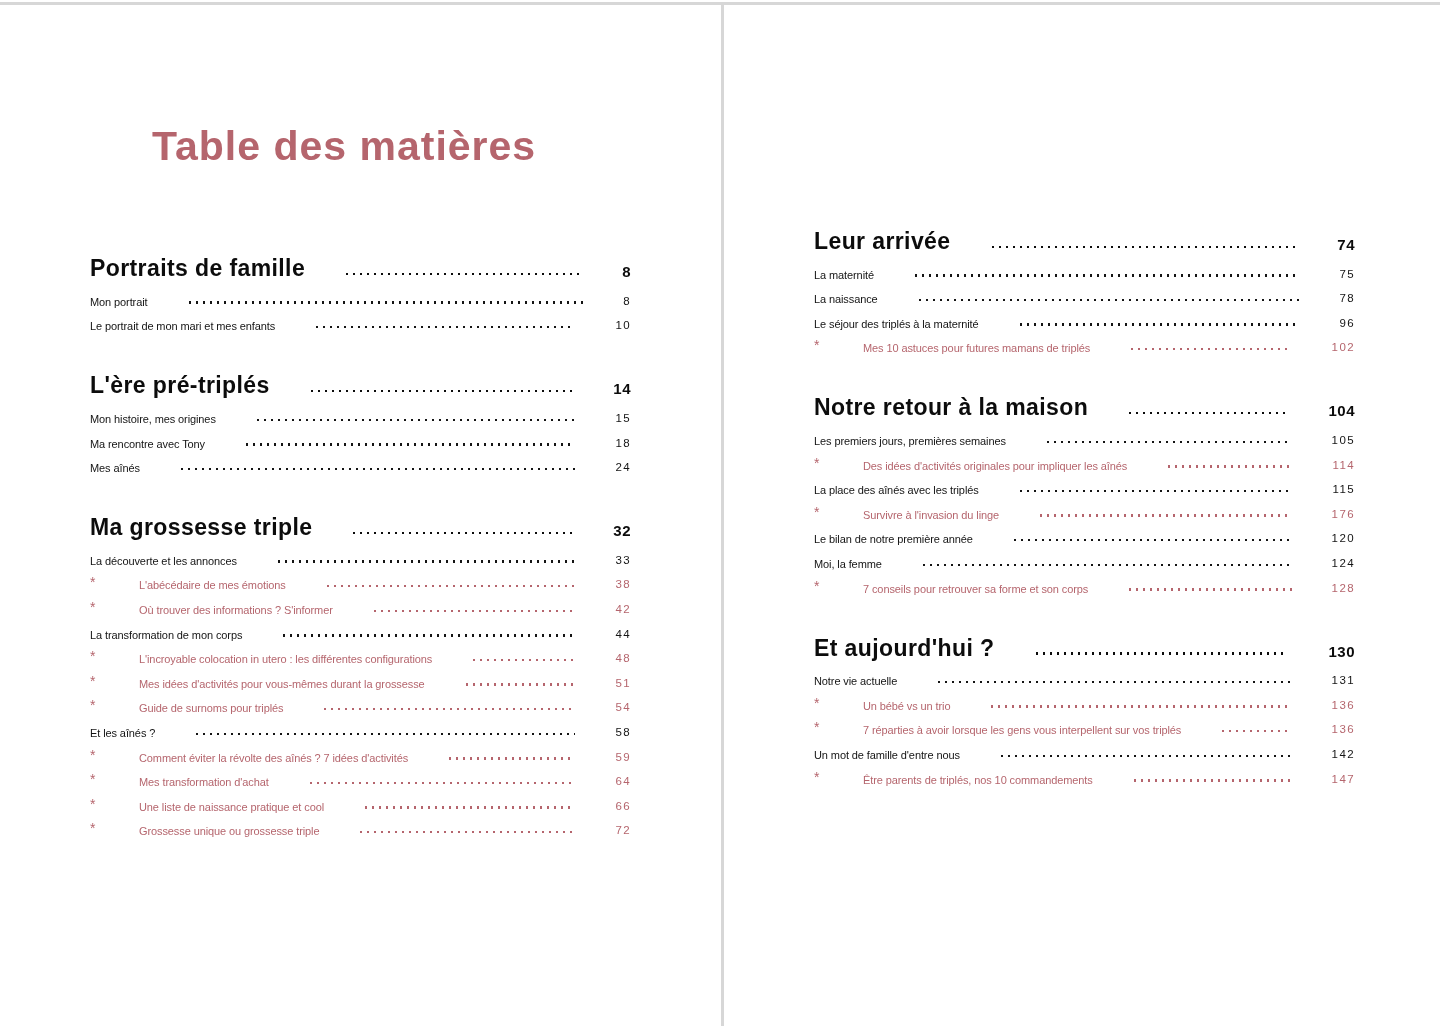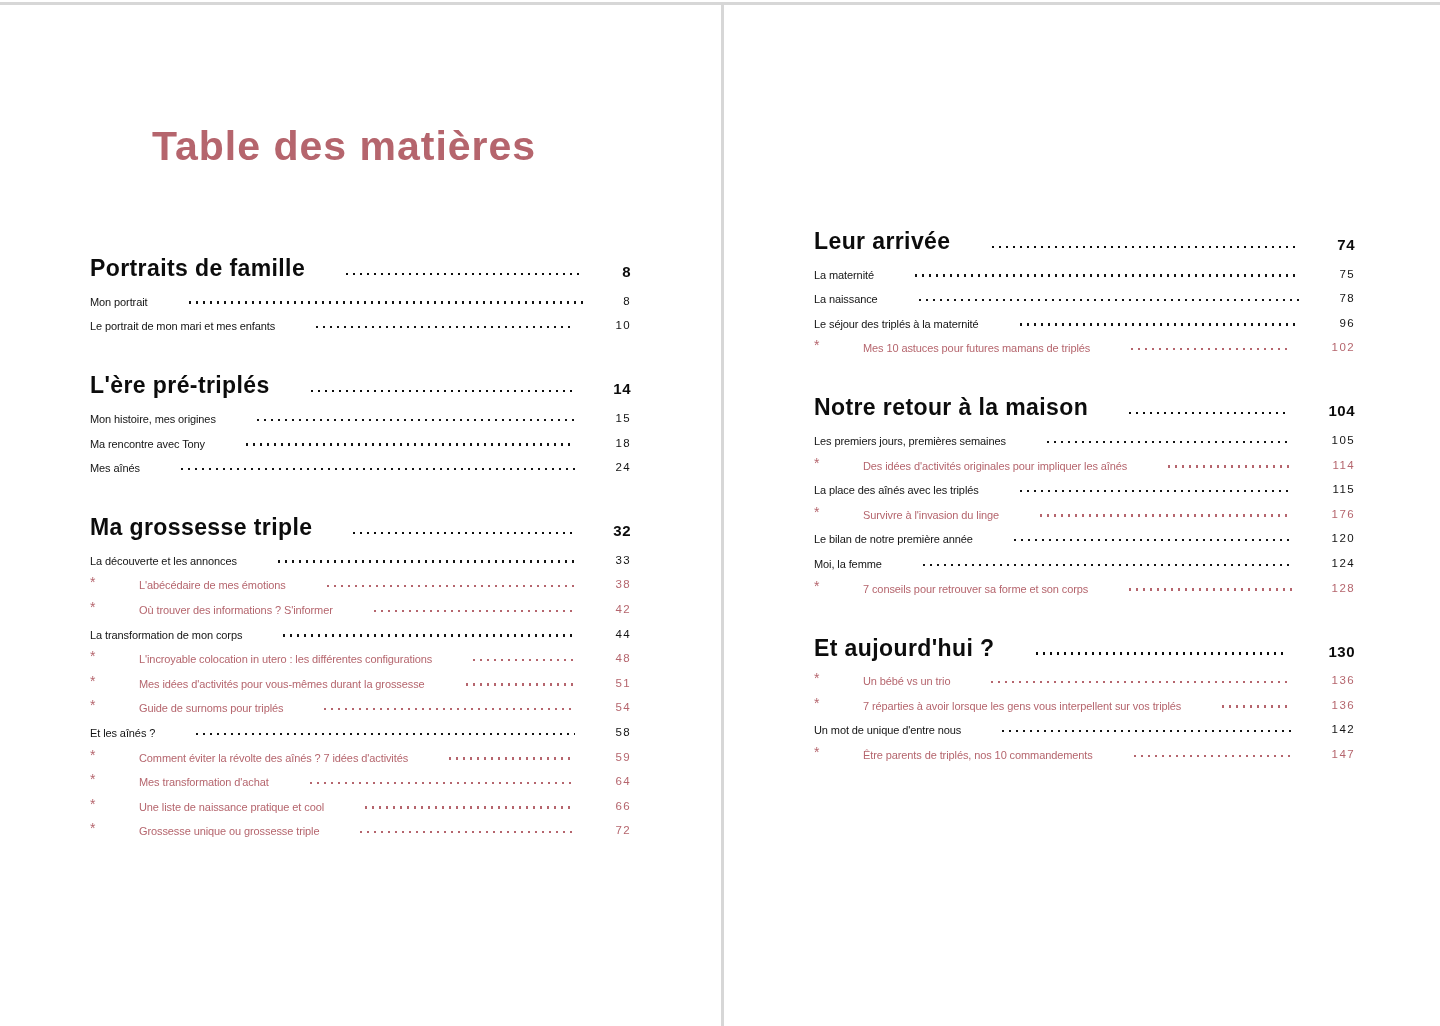--- a/index.html
+++ b/index.html
@@ -255,34 +255,39 @@
           <span class="leader"></span>
           <span class="num">128</span>
         </div>
       </div>
       <div class="toc-section">
         <div class="row row-head">
           <span class="label">Et aujourd'hui ?</span>
           <span class="leader"></span>
           <span class="num">130</span>
         </div>
+        <div class="row">
+          <span class="label">Notre vie actuelle</span>
+          <span class="leader"></span>
+          <span class="num">131</span>
+        </div>
         <div class="row row-hl">
           <span class="star">*</span>
           <span class="label">Un bébé vs un trio</span>
           <span class="leader"></span>
           <span class="num">136</span>
         </div>
         <div class="row row-hl">
           <span class="star">*</span>
           <span class="label">7 réparties à avoir lorsque les gens vous interpellent sur vos triplés</span>
           <span class="leader"></span>
           <span class="num">136</span>
         </div>
         <div class="row">
-          <span class="label">Un mot de unique d'entre nous</span>
+          <span class="label">Un mot de famille d'entre nous</span>
           <span class="leader"></span>
           <span class="num">142</span>
         </div>
         <div class="row row-hl">
           <span class="star">*</span>
           <span class="label">Être parents de triplés, nos 10 commandements</span>
           <span class="leader"></span>
           <span class="num">147</span>
         </div>
       </div>

